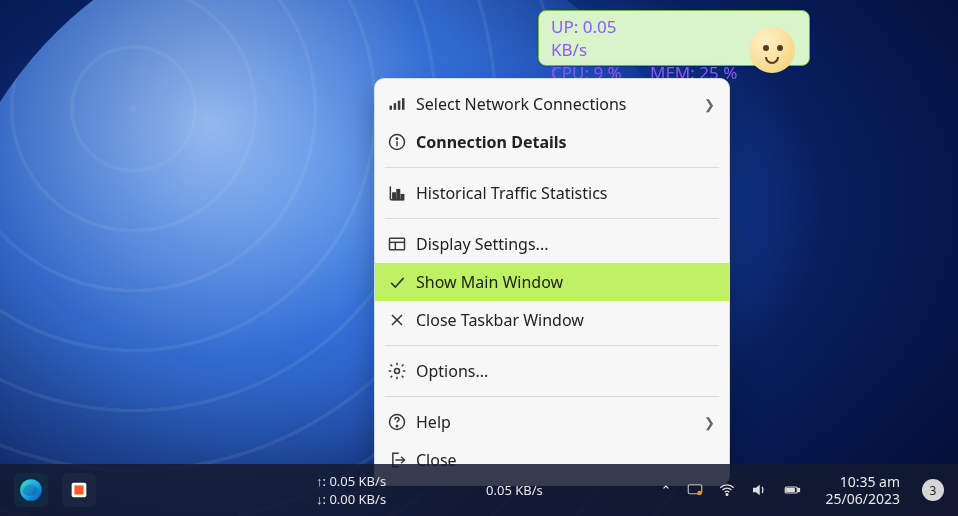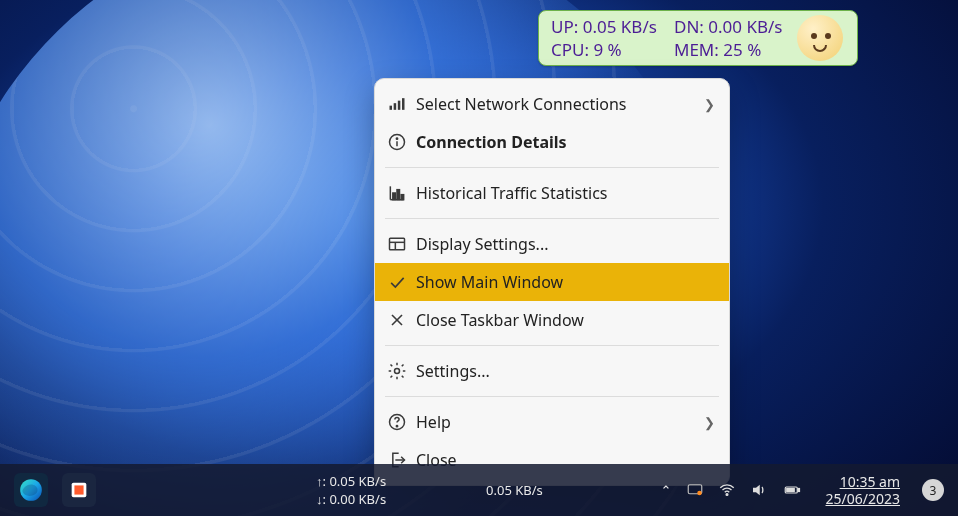--- a/index.html
+++ b/index.html
@@ -19,26 +19,26 @@
   background:
     repeating-radial-gradient(circle at 20% 30%, rgba(255,255,255,0.10) 0px, rgba(255,255,255,0.10) 3px, rgba(0,0,0,0) 4px, rgba(0,0,0,0) 60px),
     radial-gradient(circle at 30% 30%, #bcdcff 0%, #3d7be0 30%, transparent 60%);
   transform: rotate(12deg);
   border-radius: 50%;
   opacity: 0.75;
 }
 .net-widget {
   position: absolute;
   top: 10px; left: 538px;
-  width: 320px; height: 56px;
+  width: 272px; height: 56px;
   background: #d9f3ca;
   border: 1px solid #6db24a;
   border-radius: 8px;
   padding: 4px 12px;
-  color: #4c1d95;
+  color: #8b5cf6;
   font-size: 17px;
   display: grid;
   grid-template-columns: 1fr 1fr 48px;
   align-items: center;
   column-gap: 6px;
   box-shadow: 0 1px 2px rgba(0,0,0,.2);
 }
 .net-widget .c1 { grid-column: 1; }
 .net-widget .c2 { grid-column: 2; }
 .net-widget .avatar {
@@ -71,21 +71,21 @@
   color: #222;
 }
 .cm-item {
   display: flex;
   align-items: center;
   height: 38px;
   padding: 0 14px 0 10px;
   gap: 7px;
   cursor: default;
 }
-.cm-item.hover { background: #eab308; }
+.cm-item.hover { background: #bef264; }
 .cm-item .icon { width: 24px; height: 24px; display: flex; align-items: center; justify-content: center; color: #3a3a3a; }
 .cm-item .label { flex: 1; white-space: nowrap; }
 .cm-item.bold .label { font-weight: 700; }
 .cm-item .chev { color: #666; font-size: 13px; }
 .cm-sep { height: 1px; background: #dcdcdc; margin: 6px 10px; }
 .taskbar {
   position: absolute;
   left: 0; bottom: 0; right: 0;
   height: 52px;
   background: rgba(20,26,48,0.85);
@@ -108,44 +108,40 @@
   font-size: 13px; line-height: 16px;
   gap: 2px;
   text-align: center;
 }
 .tb-speed2 {
   margin-left: 100px;
   font-size: 13px;
 }
 .tb-spacer { flex: 1; }
 .tb-tray { display: flex; align-items: center; gap: 14px; font-size: 15px; }
-.tb-clock { display: flex; flex-direction: column; align-items: flex-end; line-height: 17px; font-size: 14px; margin-left: 10px; text-decoration: underline; }
+.tb-clock { display: flex; flex-direction: column; align-items: flex-end; line-height: 17px; font-size: 14px; margin-left: 10px; }
 .badge-count {
   margin-left: 8px;
   width: 22px; height: 22px; border-radius: 50%;
   background: #d6d6d6; color: #222;
   font-size: 12px;
   display: flex; align-items: center; justify-content: center;
 }
 svg { display: block; }
 </style>
 </head>
 <body>
 
 <div class="desktop">
 
   <div class="net-widget">
     <div class="c1">
       <span>UP:</span>
       <span>0.05 KB/s</span>
     </div>
-    <div class="c2">
-      <span>DN:</span>
-      <span>0.00 KB/s</span>
-    </div>
     <div class="c1">
       <span>CPU:</span>
       <span>9 %</span>
     </div>
     <div class="c2">
       <span>MEM:</span>
       <span>25 %</span>
     </div>
     <div class="avatar">
         <span class="sm"></span>
@@ -228,21 +224,21 @@
     <div class="cm-sep"></div>
 
 
     <div class="cm-item">
       <span class="icon">
         <svg viewBox="0 0 24 24" width="20" height="20" fill="none" stroke="currentColor" stroke-width="1.8">
             <circle cx="12" cy="12" r="3"></circle>
             <path d="M12 2v3M12 19v3M4.2 4.2l2.1 2.1M17.7 17.7l2.1 2.1M2 12h3M19 12h3M4.2 19.8l2.1-2.1M17.7 6.3l2.1-2.1"></path>
           </svg>
       </span>
-      <span class="label">Settings...</span>
+      <span class="label">Options...</span>
     </div>
 
     <div class="cm-sep"></div>
 
     <div class="cm-item">
       <span class="icon">
         <svg viewBox="0 0 24 24" width="20" height="20" fill="none" stroke="currentColor" stroke-width="1.8">
             <circle cx="12" cy="12" r="9"></circle>
             <path d="M9.5 9a2.5 2.5 0 0 1 5 0c0 1.5-2.5 1.8-2.5 3.5"></path>
             <circle cx="12" cy="17" r="0.8" fill="currentColor"></circle>

